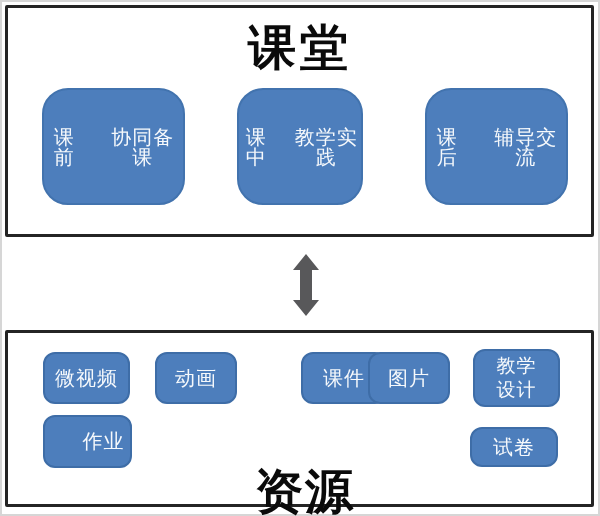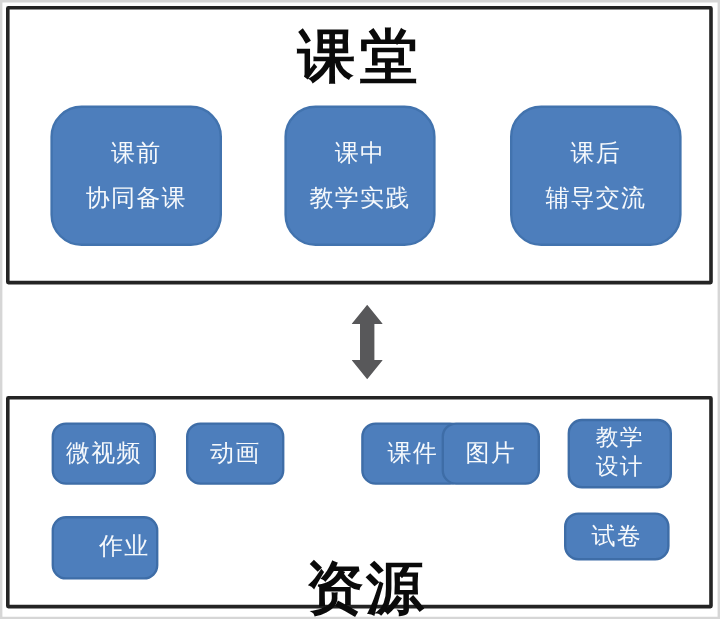--- a/index.html
+++ b/index.html
@@ -44,21 +44,21 @@
     top: 88px;
     height: 117px;
     background: #4d7ebc;
     border: 2px solid #4273ae;
     border-radius: 26px;
     box-sizing: border-box;
     color: #f6f9fc;
     font-size: 20px;
     letter-spacing: 1px;
     display: flex;
-    flex-direction: column;
+    flex-direction: row;
     align-items: center;
     justify-content: center;
     gap: 18px;
     text-align: center;
     line-height: 1;
   }
   .stage-1 { left: 42px;  width: 143px; }
   .stage-2 { left: 237px; width: 126px; }
   .stage-3 { left: 425px; width: 143px; }
 
@@ -76,21 +76,21 @@
     align-items: center;
     justify-content: center;
     text-align: center;
     line-height: 1.25;
   }
   .res-video    { left: 43px;  top: 352px; width: 87px; height: 52px; }
   .res-anim     { left: 155px; top: 352px; width: 82px; height: 52px; }
   .res-course   { left: 262px; top: 352px; width: 86px; height: 52px; margin-left: 39px; }
   .res-picture  { left: 368px; top: 352px; width: 82px; height: 52px; }
   .res-design   { left: 473px; top: 349px; width: 87px; height: 58px; font-size: 19px; }
-  .res-homework { left: 43px;  top: 430px; width: 89px; height: 53px; padding-left: 32px; }
+  .res-homework { left: 43px;  top: 415px; width: 89px; height: 53px; padding-left: 32px; }
   .res-test     { left: 470px; top: 427px; width: 88px; height: 40px; }
 
   .arrow-wrap {
     position: absolute;
     left: 293px;
     top: 254px;
     width: 26px;
     height: 62px;
   }
 </style>

